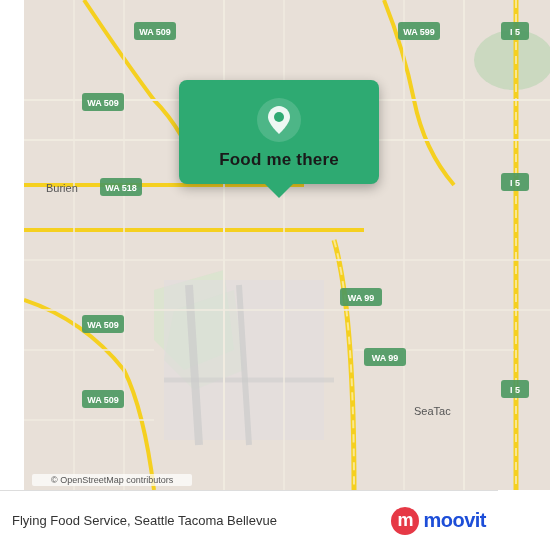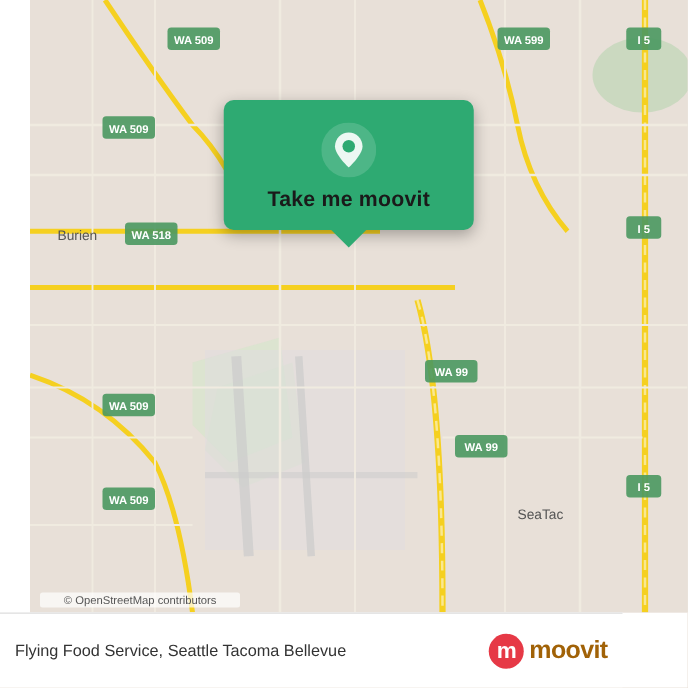--- a/index.html
+++ b/index.html
@@ -114,21 +114,21 @@
       height: 28px;
       border-radius: 50%;
       display: flex;
       align-items: center;
       justify-content: center;
     }
 
     .moovit-word {
       font-size: 20px;
       font-weight: bold;
-      color: #a16207;
+      color: #1d4ed8;
       letter-spacing: -0.5px;
     }
 
     .osm-credit {
       position: absolute;
       bottom: 4px;
       left: 8px;
       font-size: 9px;
       color: #555;
       z-index: 15;
@@ -226,21 +226,21 @@
     <text x="390" y="415" fill="#555" font-size="11" font-weight="500">SeaTac</text>
   </svg>
 
   <div class="popup-card">
 
     <svg class="pin-icon" viewBox="0 0 44 44" xmlns="http://www.w3.org/2000/svg">
       <circle cx="22" cy="22" r="22" fill="rgba(255,255,255,0.15)"></circle>
       <path d="M22 8 C16 8 11 13 11 19 C11 26 22 36 22 36 C22 36 33 26 33 19 C33 13 28 8 22 8Z" fill="white" opacity="0.9"></path>
       <circle cx="22" cy="19" r="5" fill="#2eaa72"></circle>
     </svg>
-    <span class="popup-text">Take me moovit</span>
+    <span class="popup-text">Food me there</span>
   </div>
 
   <div class="osm-credit">© OpenStreetMap contributors</div>
 </div>
 
 <div class="bottom-bar">
   <span class="bottom-bar-text">Flying Food Service, Seattle Tacoma Bellevue</span>
   <div class="moovit-logo">
     <div class="moovit-m">m</div>
     <span class="moovit-word">moovit</span>

